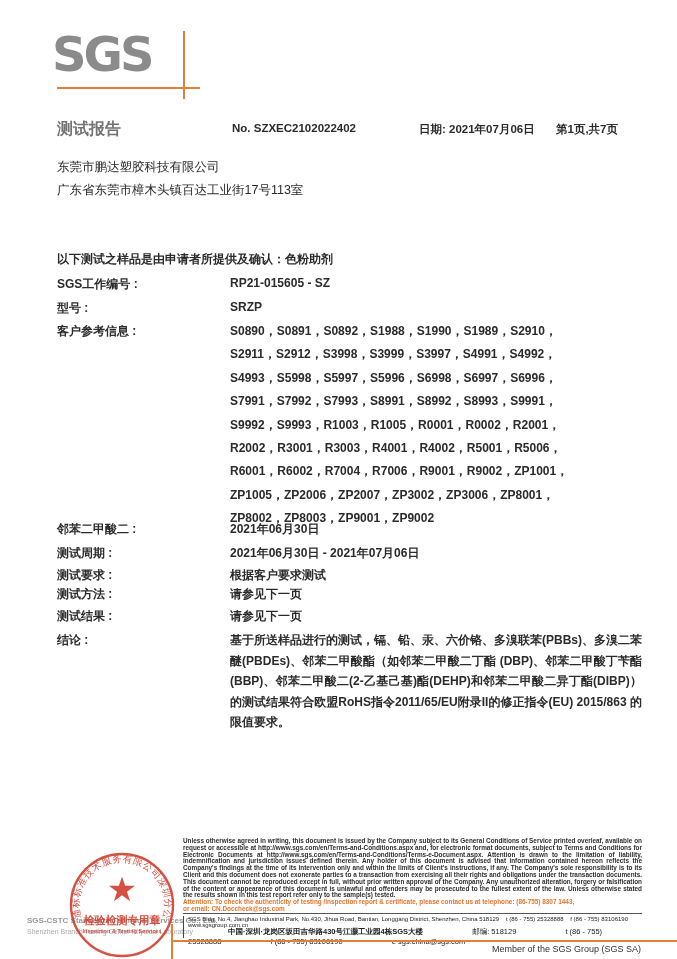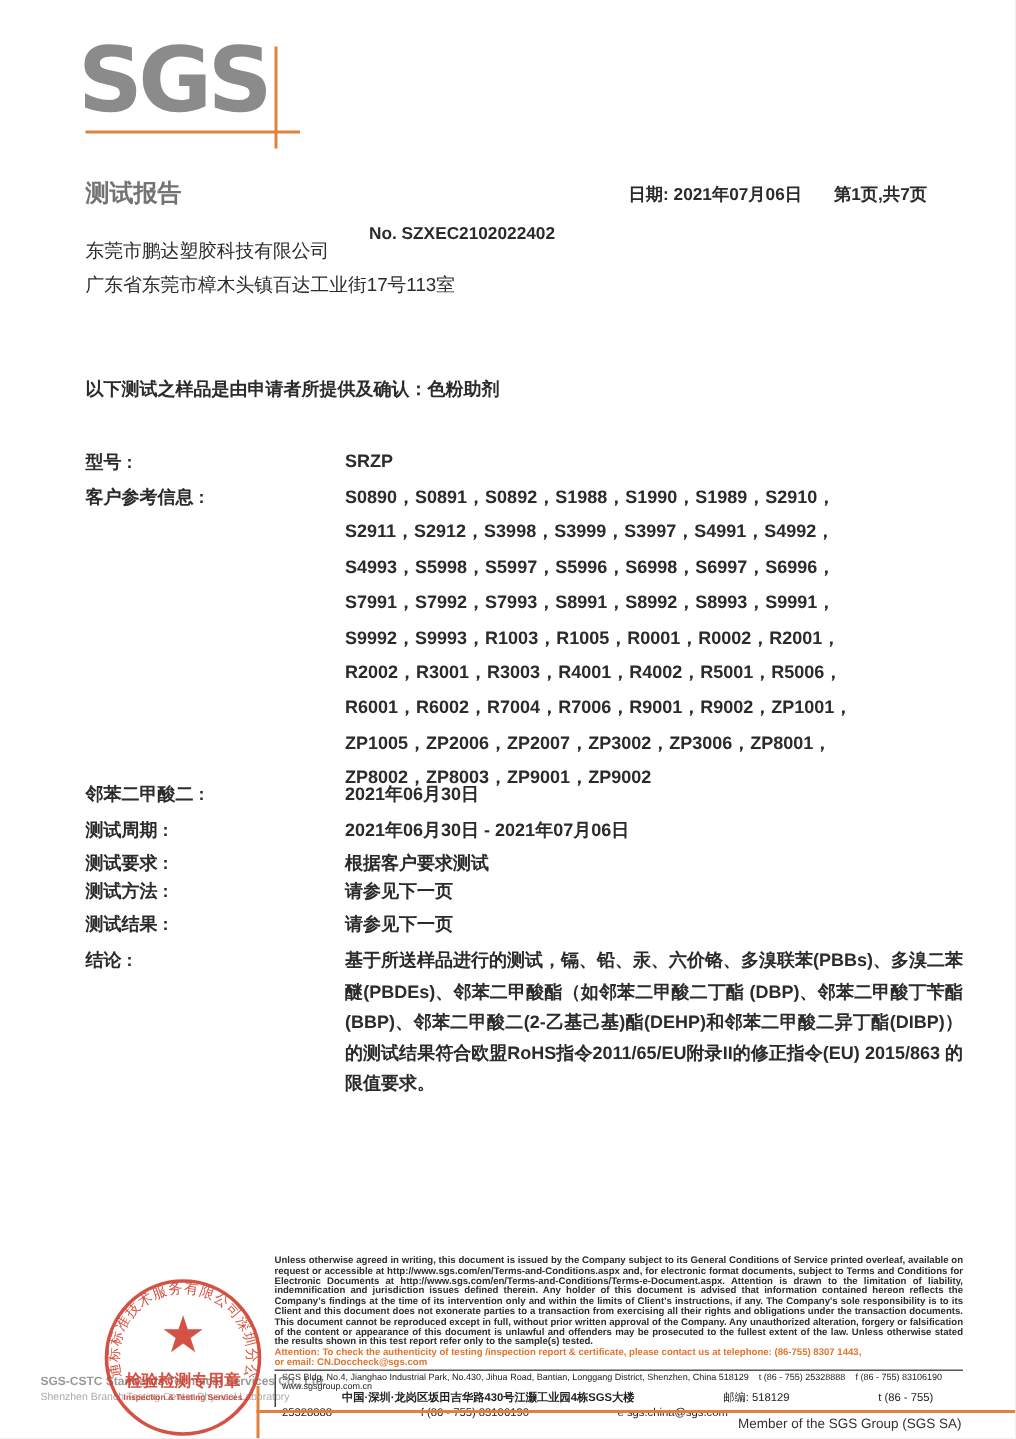--- a/index.html
+++ b/index.html
@@ -6,28 +6,28 @@
   html,body { background:#e8e8e8; }
   body { font-family:"Liberation Sans", sans-serif; }
   .page {
     position:relative; width:677px; height:959px; margin:0 auto;
     background:#ffffff; overflow:hidden; color:#2b2b2b;
   }
   
   .logo-text {
     position:absolute; left:52px; top:24px;
     font-family:"DejaVu Sans", sans-serif;
-    font-weight:bold; font-size:60px; line-height:60px;
+    font-weight:bold; font-size:48px; line-height:60px;
     color:#8b8b8b; letter-spacing:-3px;
   }
   .logo-hline { position:absolute; left:57px; top:87px; width:143px; height:2px; background:#e0813c; }
   .logo-vline { position:absolute; left:183px; top:31px; width:2px; height:68px; background:#e0813c; }
 
   .doc-title { position:absolute; left:57px; top:119px; font-size:16px; font-weight:bold; color:#737373; }
-  .report-no { position:absolute; left:246px; top:122px; font-size:11.5px; font-weight:bold;margin-top:28px; }
+  .report-no { position:absolute; left:232px; top:122px; font-size:11.5px; font-weight:bold; }
   .report-date { position:absolute; left:419px; top:122px; font-size:11.5px; font-weight:bold; }
   .report-pages { position:absolute; left:556px; top:122px; font-size:11.5px; font-weight:bold;text-align:right; }
 
   .company { position:absolute; left:57px; top:156px; font-size:12.5px; font-weight:normal; line-height:23px; }
 
   
   .intro { position:absolute; left:57px; top:251px; font-size:12px; font-weight:bold; }
   .info-row { position:absolute; left:57px; right:35px; display:flex; font-size:12px; }
   .info-row .lbl { width:173px; flex:0 0 173px; font-weight:bold; }
   .info-row .val { flex:1; font-weight:bold; }
@@ -46,21 +46,21 @@
   }
   .attention {
     position:absolute; left:183px; top:899px; width:459px;
     font-size:6.4px; line-height:6.9px; color:#e0762e; font-weight:bold;
   }
   .footer-sep { position:absolute; left:183px; top:913px; width:459px; height:1px; background:#555; }
   .addr-bar { position:absolute; left:183px; top:916px; width:1px; height:22px; background:#444; }
   .addr-en { position:absolute; left:188px; top:916px; width:454px; font-size:6px; color:#222; }
   .addr-en .seg { margin-right:5px; }
   .addr-cn { position:absolute; left:188px; top:927px; width:454px; font-size:7.5px; color:#222; font-weight:bold; }
-  .addr-cn .seg { margin-right:17px; font-weight:normal;padding-left:40px; }
+  .addr-cn .seg { margin-right:7px; font-weight:normal;padding-left:40px; }
   .cross-v { position:absolute; left:171px; top:924px; width:2px; height:35px; background:#e0813c; }
   .cross-h { position:absolute; left:171px; top:940px; width:506px; height:2px; background:#e0813c; }
   .member { position:absolute; right:36px; top:944px; font-size:9px; color:#333;padding-left:12px; }
 </style>
 </head>
 <body>
 
 <div class="page">
 
   <div class="logo-text">SGS</div>
@@ -72,20 +72,24 @@
   <div class="report-date">日期: 2021年07月06日</div>
   <div class="report-pages">第1页,共7页</div>
 
   <div class="company">
     <div>东莞市鹏达塑胶科技有限公司</div>
     <div>广东省东莞市樟木头镇百达工业街17号113室</div>
   </div>
 
   <div class="intro">以下测试之样品是由申请者所提供及确认：色粉助剂</div>
 
+  <div class="info-row" style="top:276px">
+    <span class="lbl">SGS工作编号 :</span>
+    <span class="val">RP21-015605 - SZ</span>
+  </div>
 
   <div class="info-row" style="top:300px">
     <span class="lbl">型号 :</span>
     <span class="val">SRZP</span>
   </div>
 
   <div class="info-row" style="top:320px">
     <span class="lbl" style="padding-top:3px">客户参考信息 :</span>
     <span class="val ref-lines">
       <div>S0890，S0891，S0892，S1988，S1990，S1989，S2910，</div>

